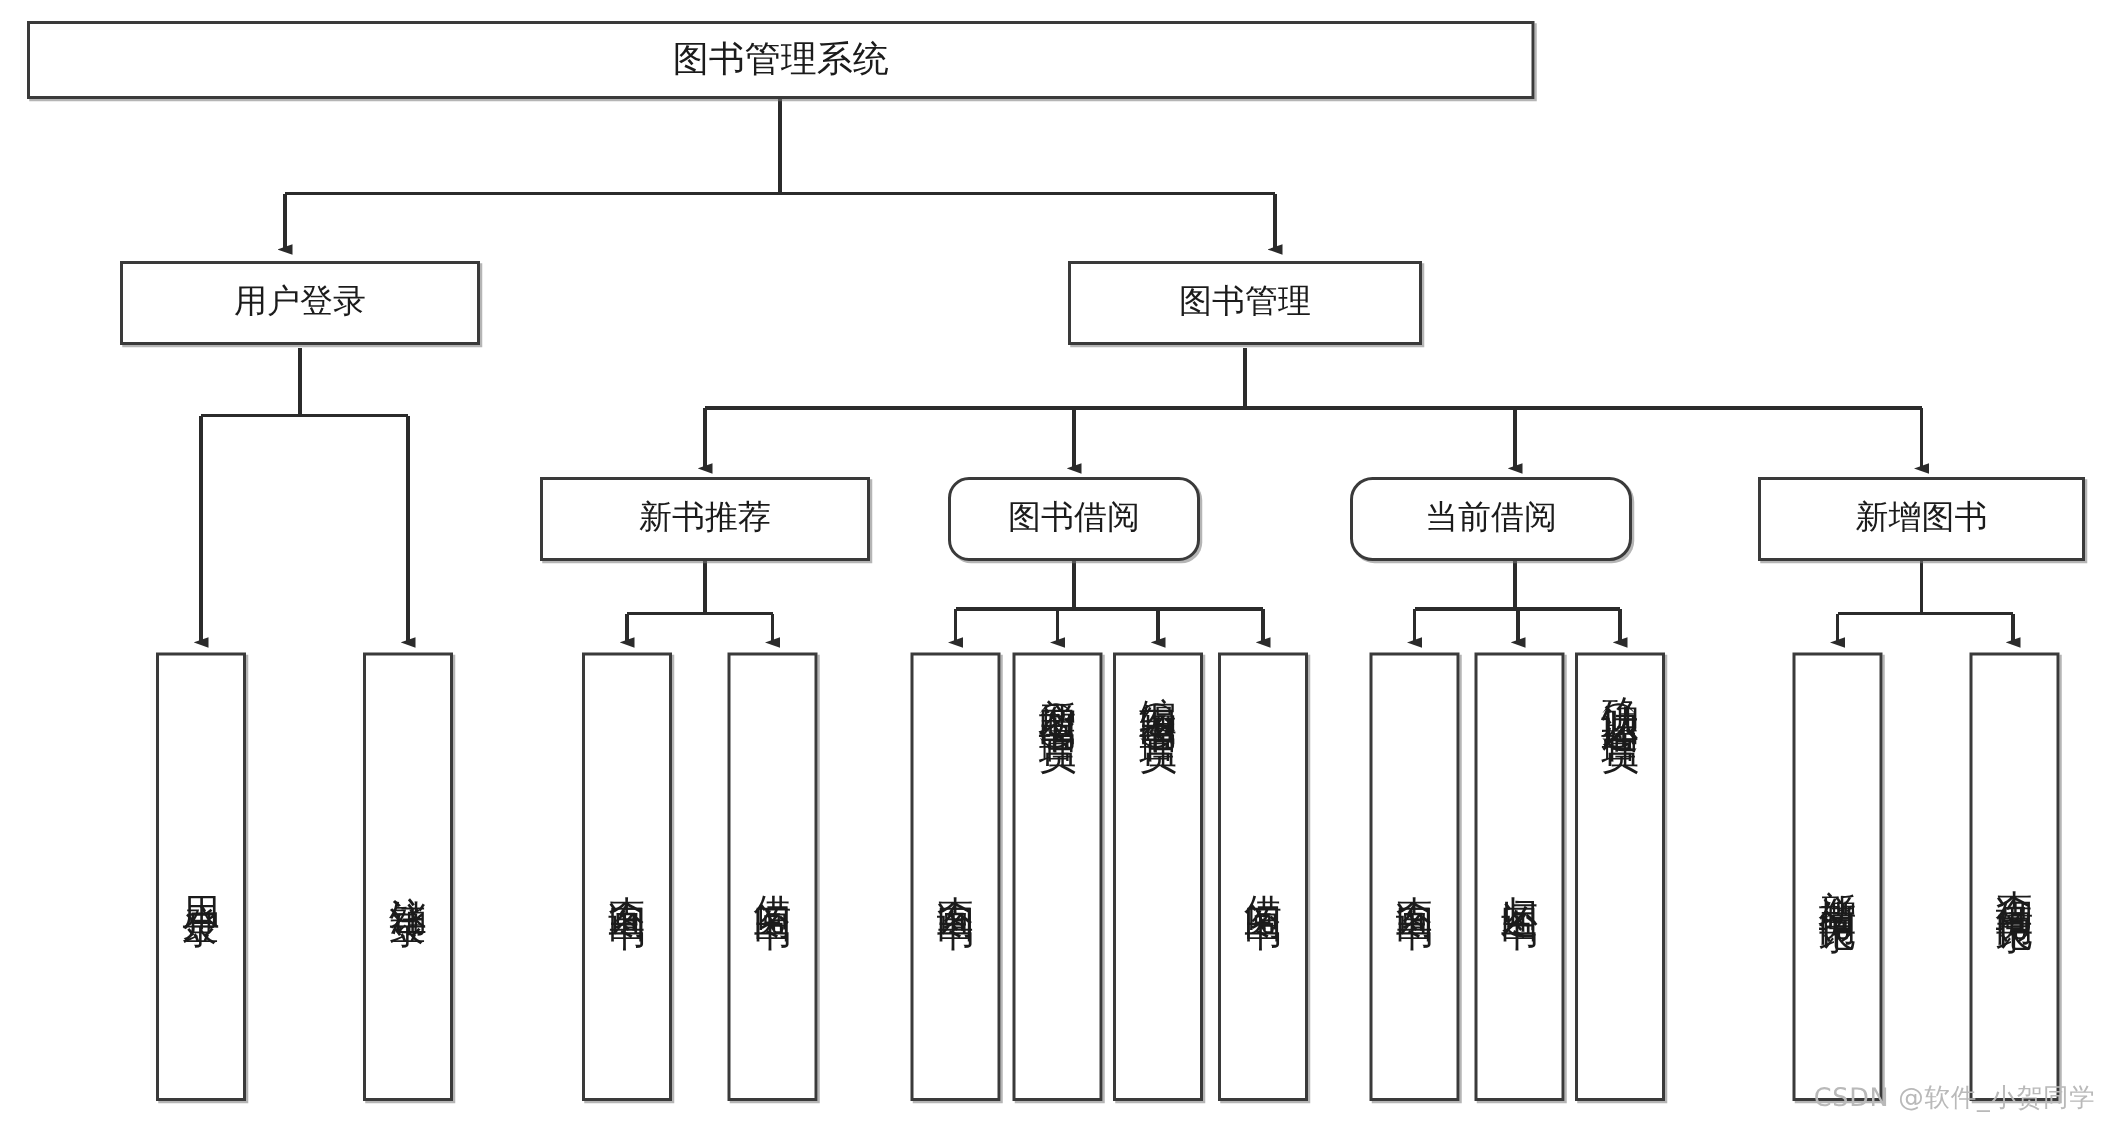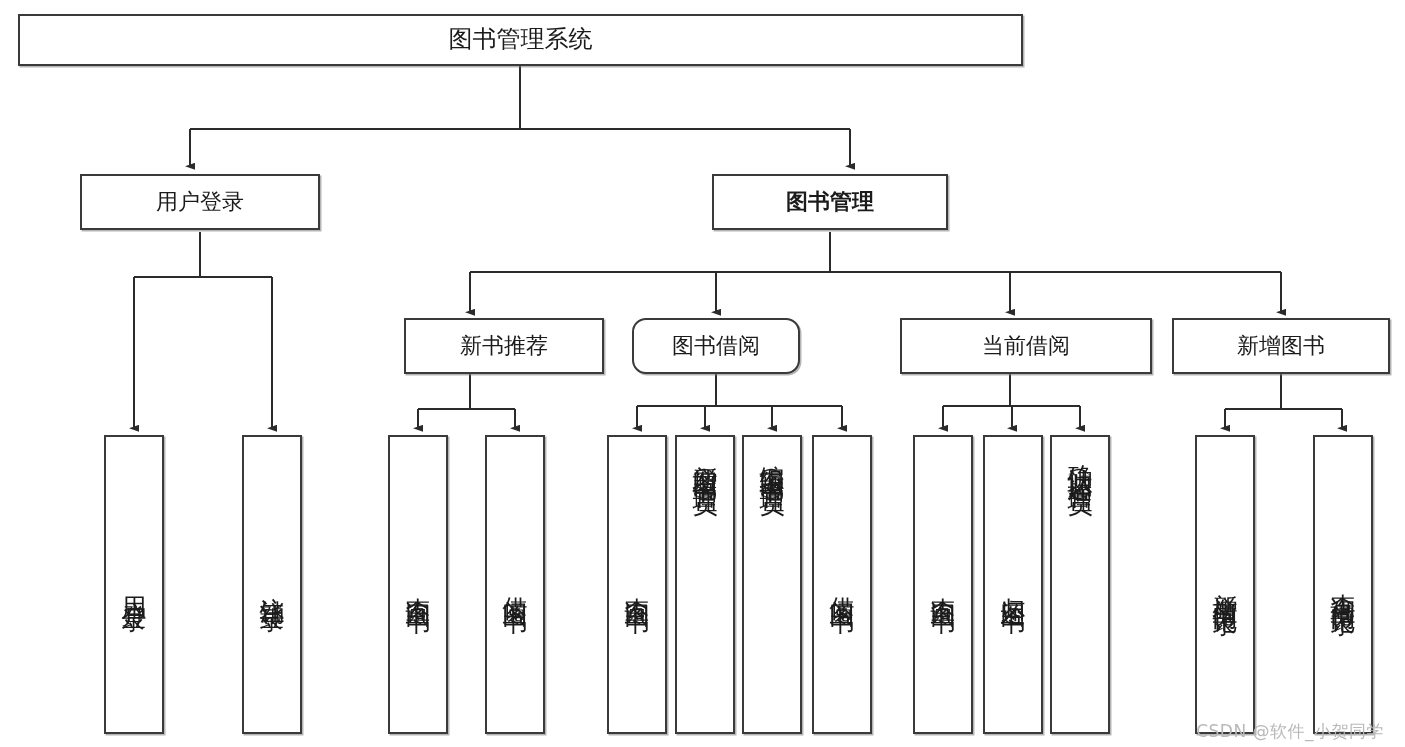--- a/index.html
+++ b/index.html
@@ -84,21 +84,21 @@
     writing-mode: vertical-rl;
     text-orientation: upright;
     font-size: 25px;
     letter-spacing: 4px;
     line-height: 1;
     white-space: nowrap;
   }
   
   #watermark {
     position: absolute;
-    right: 21px;
+    right: 8px;
     bottom: 4px;
     font-size: 17px;
     color: #b9b9b9;
     letter-spacing: 0.5px;
     z-index: 5;
     white-space: nowrap;
     margin-left: 47px;
   }
 </style>
 </head>
@@ -159,33 +159,33 @@
   </svg>
 
   <div class="node root">
     <span class="node-label">图书管理系统</span>
   </div>
 
   <div class="node lvl1" style="left:80px; top:174px; width:240px;">
     <span class="node-label">用户登录</span>
   </div>
 
-  <div class="node lvl1" style="left:712px; top:174px; width:236px;font-weight:bold;">
+  <div class="node lvl1" style="left:712px; top:174px; width:236px;">
     <span class="node-label">图书管理</span>
   </div>
 
-  <div class="node lvl2" style="left:360px; top:318px; width:200px;margin-left:44px;">
+  <div class="node lvl2" style="left:360px; top:318px; width:220px;">
     <span class="node-label">新书推荐</span>
   </div>
 
   <div class="node lvl2" style="left:632px; top:318px; width:168px;border-radius:14px;">
     <span class="node-label">图书借阅</span>
   </div>
 
-  <div class="node lvl2" style="left:900px; top:318px; width:252px;">
+  <div class="node lvl2" style="left:900px; top:318px; width:188px;border-radius:15px;">
     <span class="node-label">当前借阅</span>
   </div>
 
   <div class="node lvl2" style="left:1172px; top:318px; width:218px;">
     <span class="node-label">新增图书</span>
   </div>
 
   <div class="node leaf centered" style="left:104px;">
     <span class="node-label">用户登录</span>
   </div>

